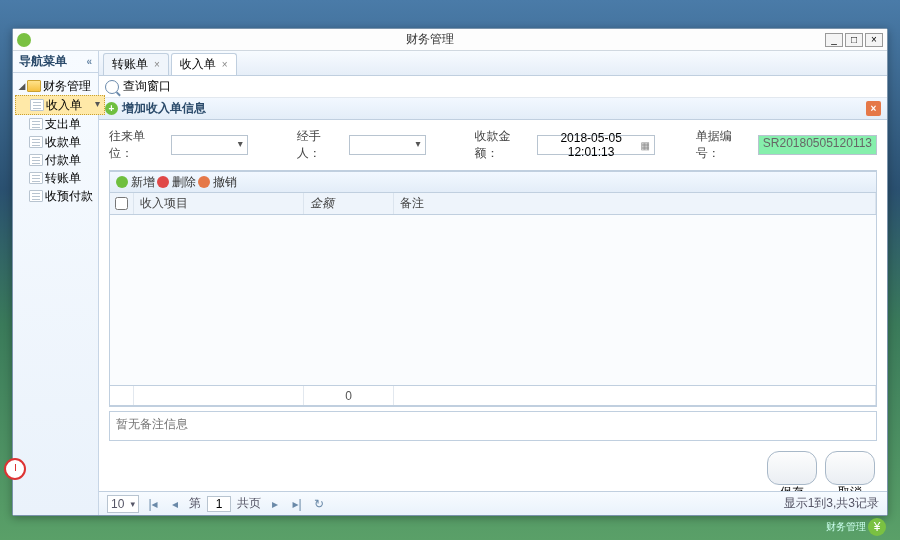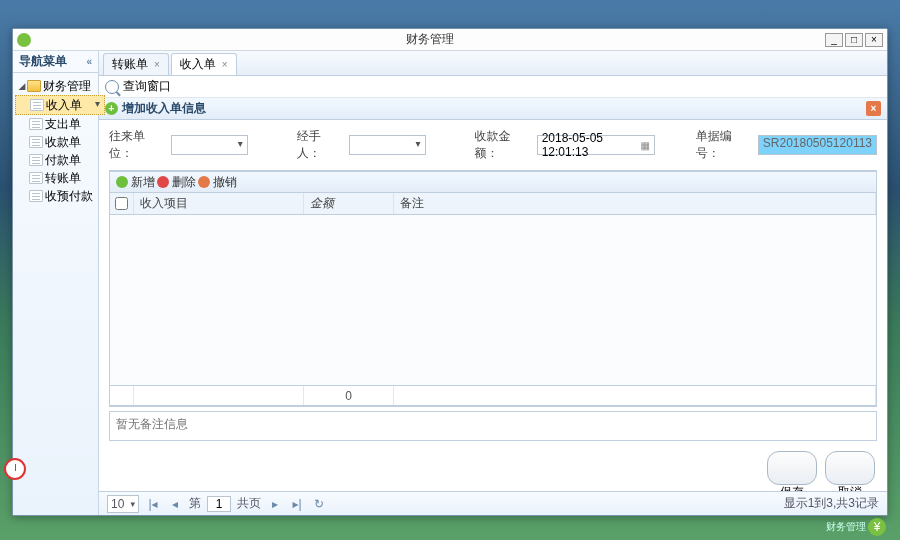--- a/index.html
+++ b/index.html
@@ -53,21 +53,21 @@
   display: flex; align-items: center; padding: 0 6px; color: #2a4a6a; font-weight: bold;
 }
 .panel-head .add-ico { width: 13px; height: 13px; background: #6fbf3f; border-radius: 50%; color: #fff; font-size: 10px; line-height: 13px; text-align: center; margin-right: 4px; }
 .panel-head .close-panel { margin-left: auto; width: 15px; height: 15px; background: #e57848; color: #fff; border-radius: 2px; text-align: center; line-height: 15px; font-size: 10px; cursor: pointer; }
 .form-row { display: flex; align-items: center; padding: 8px 10px; gap: 12px; }
 .form-row label { color: #444; }
 .sel, .inp { height: 20px; border: 1px solid #b8c4d0; background: #fff; padding: 0 4px; }
 .sel { width: 90px; position: relative; }
 .sel::after { content:"▾"; position:absolute; right:4px; top:2px; color:#555; font-size:10px; }
 .inp { width: 130px; }
-.inp.ro { background: #7dd3fc; color: #666; }
+.inp.ro { background: #86efac; color: #666; }
 .toolbar {
   height: 22px; background: linear-gradient(#f2f8ff,#e3edf8); border: 1px solid #c0cfdf; border-left:none; border-right:none;
   display: flex; align-items: center; padding: 0 6px; gap: 2px;
 }
 .tbtn { display: flex; align-items: center; gap: 3px; cursor: pointer; color: #333; }
 .tbtn .ic { width: 12px; height: 12px; border-radius: 50%; }
 .ic.add { background: #6fbf3f; }
 .ic.del { background: #e04848; }
 .ic.cancel { background: #e57848; }
 .grid-head { height: 22px; display: flex; border-bottom: 1px solid #c0cfdf; background: #eef4fb; }
@@ -168,21 +168,21 @@
         <span class="close-panel">×</span>
       </div>
       <div class="form-row">
         <label>往来单位：</label>
         <div class="sel"></div>
         <div style="width:30px"></div>
         <label>经手人：</label>
         <div class="sel"></div>
         <div style="width:30px"></div>
         <label>收款金额：</label>
-        <div class="inp" style="width:140px; display:flex; align-items:center; justify-content:space-between;">
+        <div class="inp" style="width:140px; display:flex; align-items:center; justify-content:space-between;text-align:center;">
           <span>2018-05-05 12:01:13</span>
           <span style="font-size:10px;color:#888">▦</span>
         </div>
         <div style="width:20px"></div>
         <label>单据编号：</label>
         <div class="inp ro" style="width:140px">SR20180505120113</div>
       </div>
 
       <div class="grid-area">
         <div class="toolbar">

